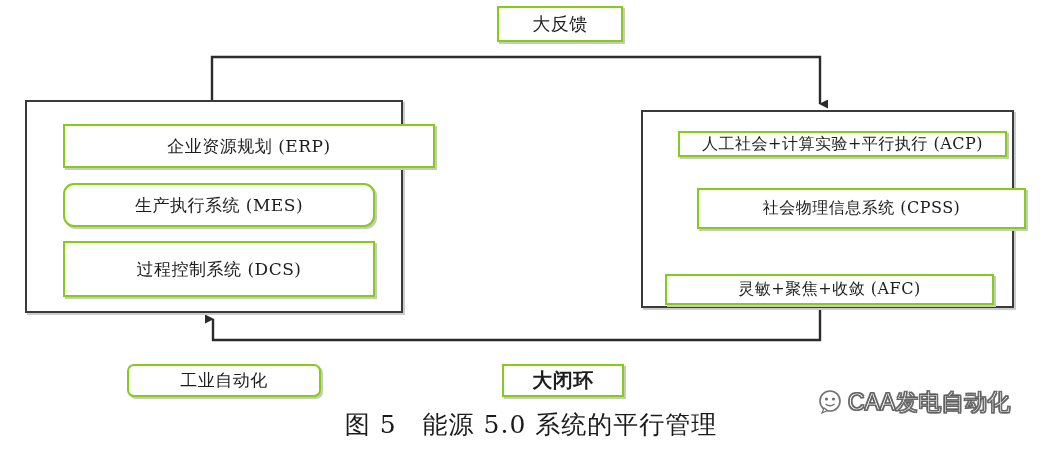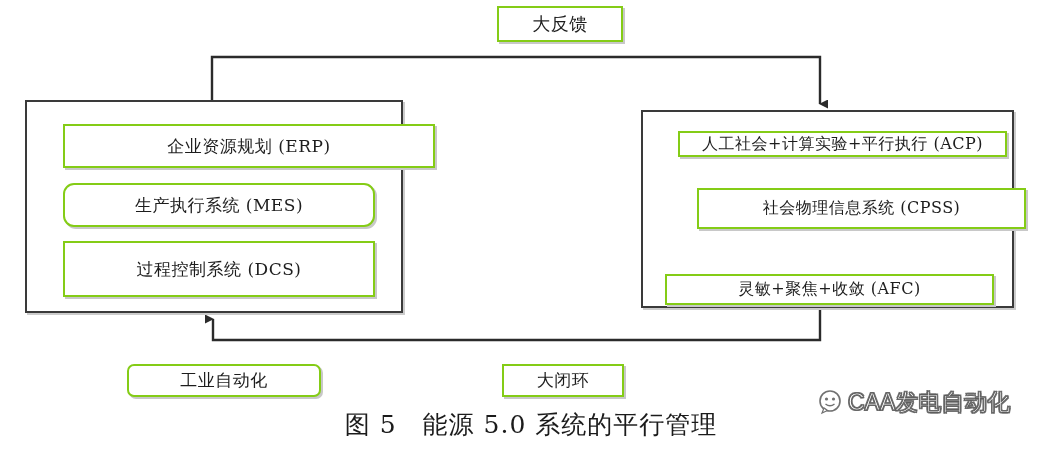--- a/index.html
+++ b/index.html
@@ -69,21 +69,21 @@
 
   #box-erp { left: 63px; top: 124px; width: 372px; height: 44px; }
   #box-mes { left: 63px; top: 183px; width: 312px; height: 44px; border-radius: 11px; }
   #box-dcs { left: 63px; top: 241px; width: 312px; height: 56px; }
 
   #box-acp { left: 665px; top: 131px; width: 329px; height: 26px; font-size: 16px; margin-left: 13px; }
   #box-cpss{ left: 697px; top: 188px; width: 329px; height: 41px; font-size: 16px; }
   #box-afc { left: 665px; top: 244px; width: 329px; height: 31px; font-size: 16px; margin-top: 30px; }
 
   #box-industrial-automation { left: 127px; top: 364px; width: 194px; height: 33px; font-size: 17px; border-radius: 7px; }
-  #box-big-closed-loop       { left: 502px; top: 364px; width: 122px; height: 33px; font-size: 17px; }
+  #box-big-closed-loop       { left: 502px; top: 364px; width: 122px; height: 33px; font-size: 20px; font-weight: bold; }
   #box-knowledge-automation  { left: 728px; top: 362px; width: 177px; height: 33px; font-size: 17px; }
 
   
   #connectors {
     position: absolute;
     left: 0; top: 0;
     width: 1062px; height: 449px;
     pointer-events: none;
   }
 

